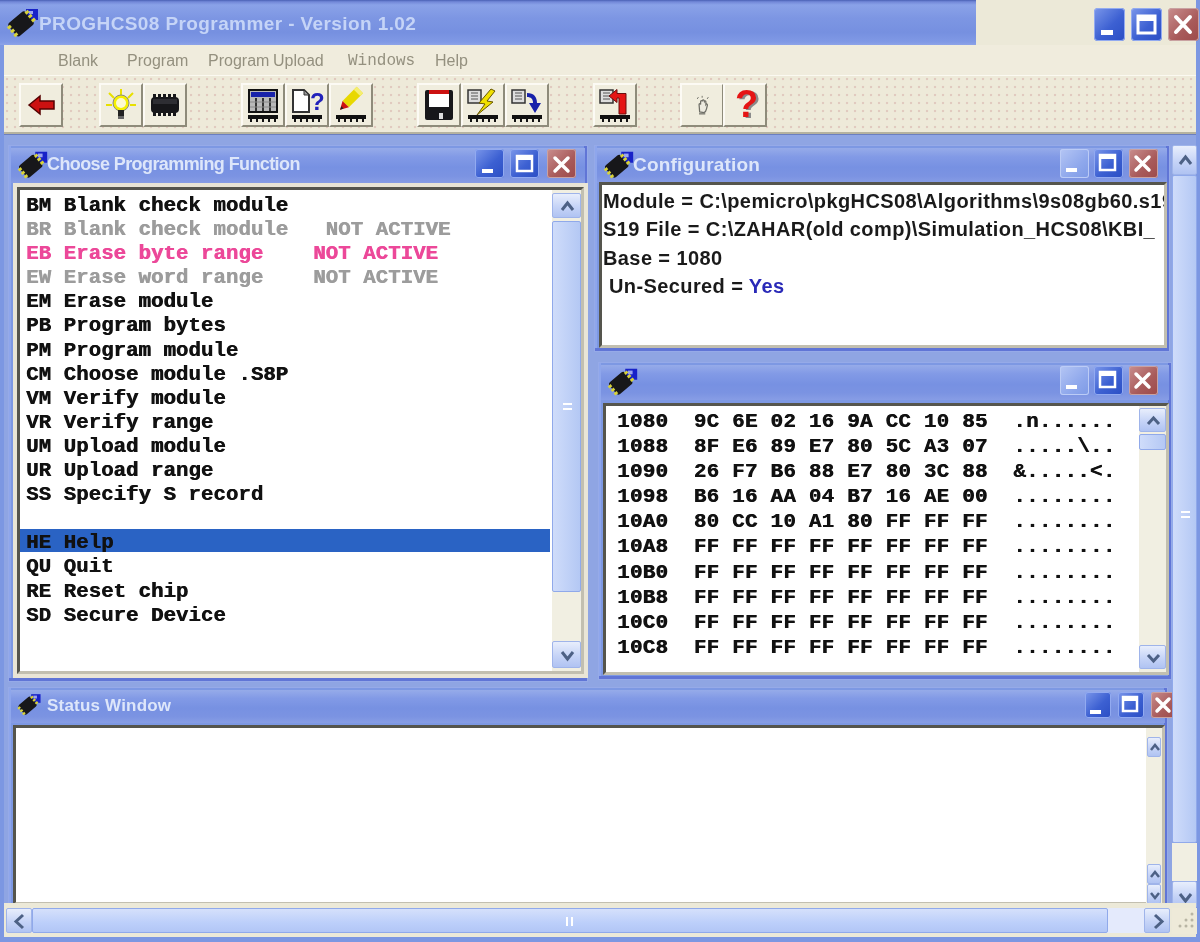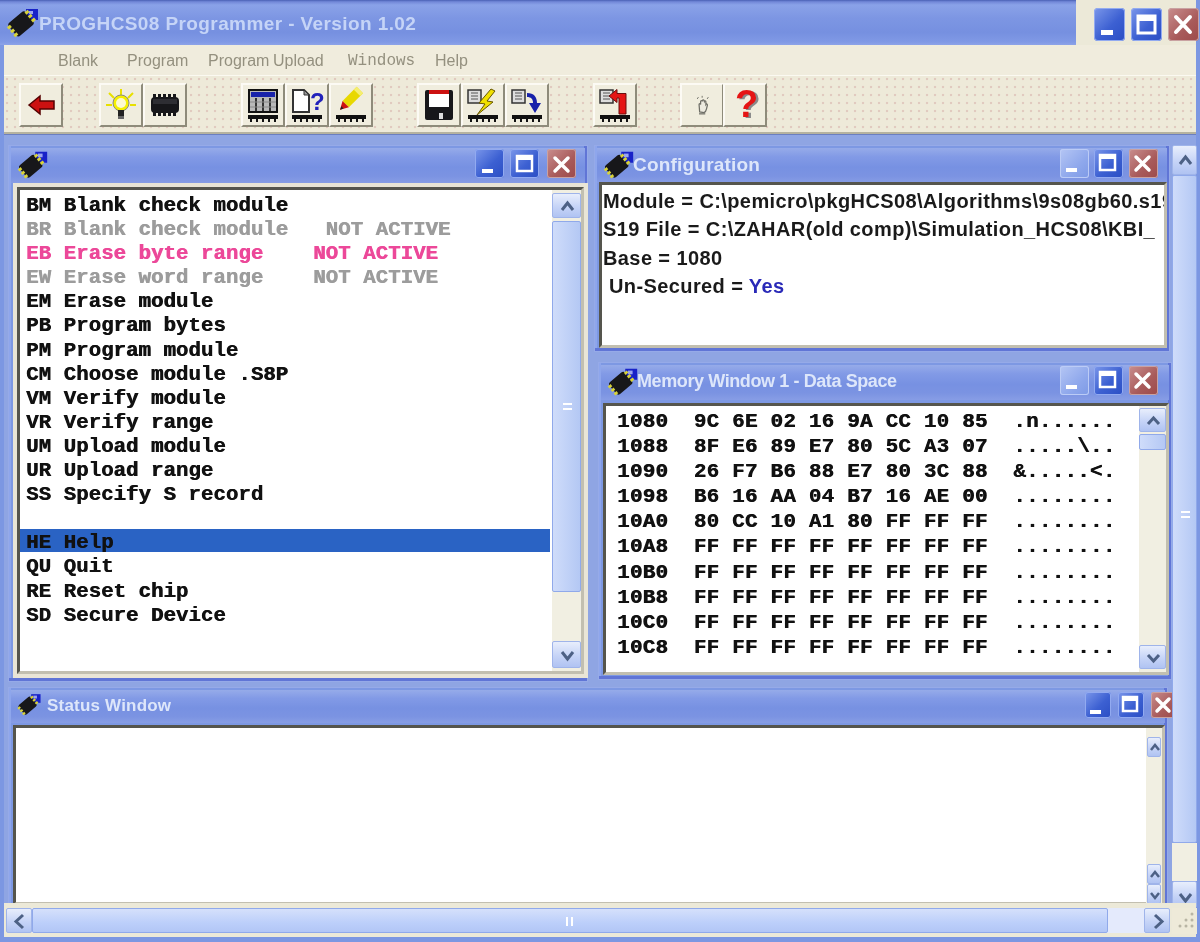--- a/index.html
+++ b/index.html
@@ -3,21 +3,21 @@
 <meta charset="utf-8">
 <style>
 * { margin:0; padding:0; box-sizing:border-box; }
 html,body { width:1200px; height:942px; overflow:hidden; }
 body { font-family:"Liberation Sans", sans-serif; background:#ece9d8; position:relative; }
 .abs { position:absolute; }
 
 
 #frame { position:absolute; left:0; top:0; width:1200px; height:942px;
   background:#ece9d8; border-left:4px solid #7c97e2; border-right:4px solid #7c97e2; border-bottom:5px solid #7c97e2; }
-#titlebar { position:absolute; left:0; top:0; width:1076px; height:45px;
+#titlebar { position:absolute; left:0; top:0; width:976px; height:45px;
   background:linear-gradient(to bottom,#4960b4 0%, #7288d8 4%, #8aa2e8 11%, #7d96e3 40%, #7690e0 72%, #8099e5 93%, #8da3e8 100%); }
 #titlebar .ttext { position:absolute; left:39px; top:13px; color:#c5d4f7; font-size:19px; font-weight:bold; letter-spacing:0.4px; }
 
 .capbtn { position:absolute; top:8px; width:31px; height:33px; border-radius:4px; }
 .capbtn svg { position:absolute; left:0; top:0; }
 .bmin  { background:linear-gradient(135deg,#7b97ea 0%,#3c60d2 55%,#2b4ec4 100%); box-shadow:inset 0 0 0 1px #92aaf0; }
 .bmax  { background:linear-gradient(135deg,#7b97ea 0%,#3c60d2 55%,#2b4ec4 100%); box-shadow:inset 0 0 0 1px #92aaf0; }
 .bclose{ background:linear-gradient(135deg,#c98e8e 0%,#a85a5a 60%,#9d4a4a 100%); box-shadow:inset 0 0 0 1px #c9a2a2; }
 .bminlight { background:linear-gradient(135deg,#b5c6f4 0%,#8fa8ec 60%,#7e9ae6 100%); box-shadow:inset 0 0 0 1px #bcccf6; }
 
@@ -285,20 +285,21 @@
       <g transform="rotate(-40 16 20)">
           <rect x="5" y="10" width="22" height="17" rx="3" fill="#17171a"></rect>
       <rect x="3" y="12" width="4" height="3" fill="#d8d33a"></rect>
           <rect x="3" y="17" width="4" height="3" fill="#d8d33a"></rect>
           <rect x="3" y="22" width="4" height="3" fill="#d8d33a"></rect>
       <rect x="26" y="12" width="4" height="3" fill="#d8d33a"></rect>
           <rect x="26" y="17" width="4" height="3" fill="#d8d33a"></rect>
           <rect x="26" y="22" width="4" height="3" fill="#d8d33a"></rect>
         </g>
     </svg>
+    <span class="ttl" style="font-size:18px; letter-spacing:-0.6px;">Choose Programming Function</span>
     <div class="cbtn bmin" style="left:464px;"><svg width="29" height="29">
           <rect x="7" y="20" width="11" height="4" fill="#fff"></rect>
         </svg></div>
     <div class="cbtn bmax" style="left:499px;"><svg width="29" height="29">
           <rect x="7" y="7" width="15" height="15" fill="none" stroke="#fff" stroke-width="2.5"></rect>
           <rect x="7" y="7" width="15" height="4" fill="#fff"></rect>
         </svg></div>
     <div class="cbtn bclose" style="left:536px;"><svg width="29" height="29">
           <path d="M8 9 L21 22 M21 9 L8 22" stroke="#fff" stroke-width="3.5" stroke-linecap="round"></path>
         </svg></div>
@@ -378,21 +379,20 @@
       <g transform="rotate(-40 16 20)">
           <rect x="5" y="10" width="22" height="17" rx="3" fill="#17171a"></rect>
       <rect x="3" y="12" width="4" height="3" fill="#d8d33a"></rect>
           <rect x="3" y="17" width="4" height="3" fill="#d8d33a"></rect>
           <rect x="3" y="22" width="4" height="3" fill="#d8d33a"></rect>
       <rect x="26" y="12" width="4" height="3" fill="#d8d33a"></rect>
           <rect x="26" y="17" width="4" height="3" fill="#d8d33a"></rect>
           <rect x="26" y="22" width="4" height="3" fill="#d8d33a"></rect>
         </g>
     </svg>
-    <span class="ttl" style="font-size:18px; letter-spacing:-0.4px;">Memory Window 1 - Data Space</span>
     <div class="cbtn bminlight" style="left:459px;"><svg width="28" height="28">
           <rect x="6" y="19" width="11" height="4" fill="#fff"></rect>
         </svg></div>
     <div class="cbtn bmax" style="left:493px;"><svg width="28" height="28">
           <rect x="6" y="6" width="15" height="15" fill="none" stroke="#fff" stroke-width="2.5"></rect>
           <rect x="6" y="6" width="15" height="4" fill="#fff"></rect>
         </svg></div>
     <div class="cbtn bclose" style="left:528px;"><svg width="28" height="28">
           <path d="M7 8 L20 21 M20 8 L7 21" stroke="#fff" stroke-width="3.5" stroke-linecap="round"></path>
         </svg></div>

